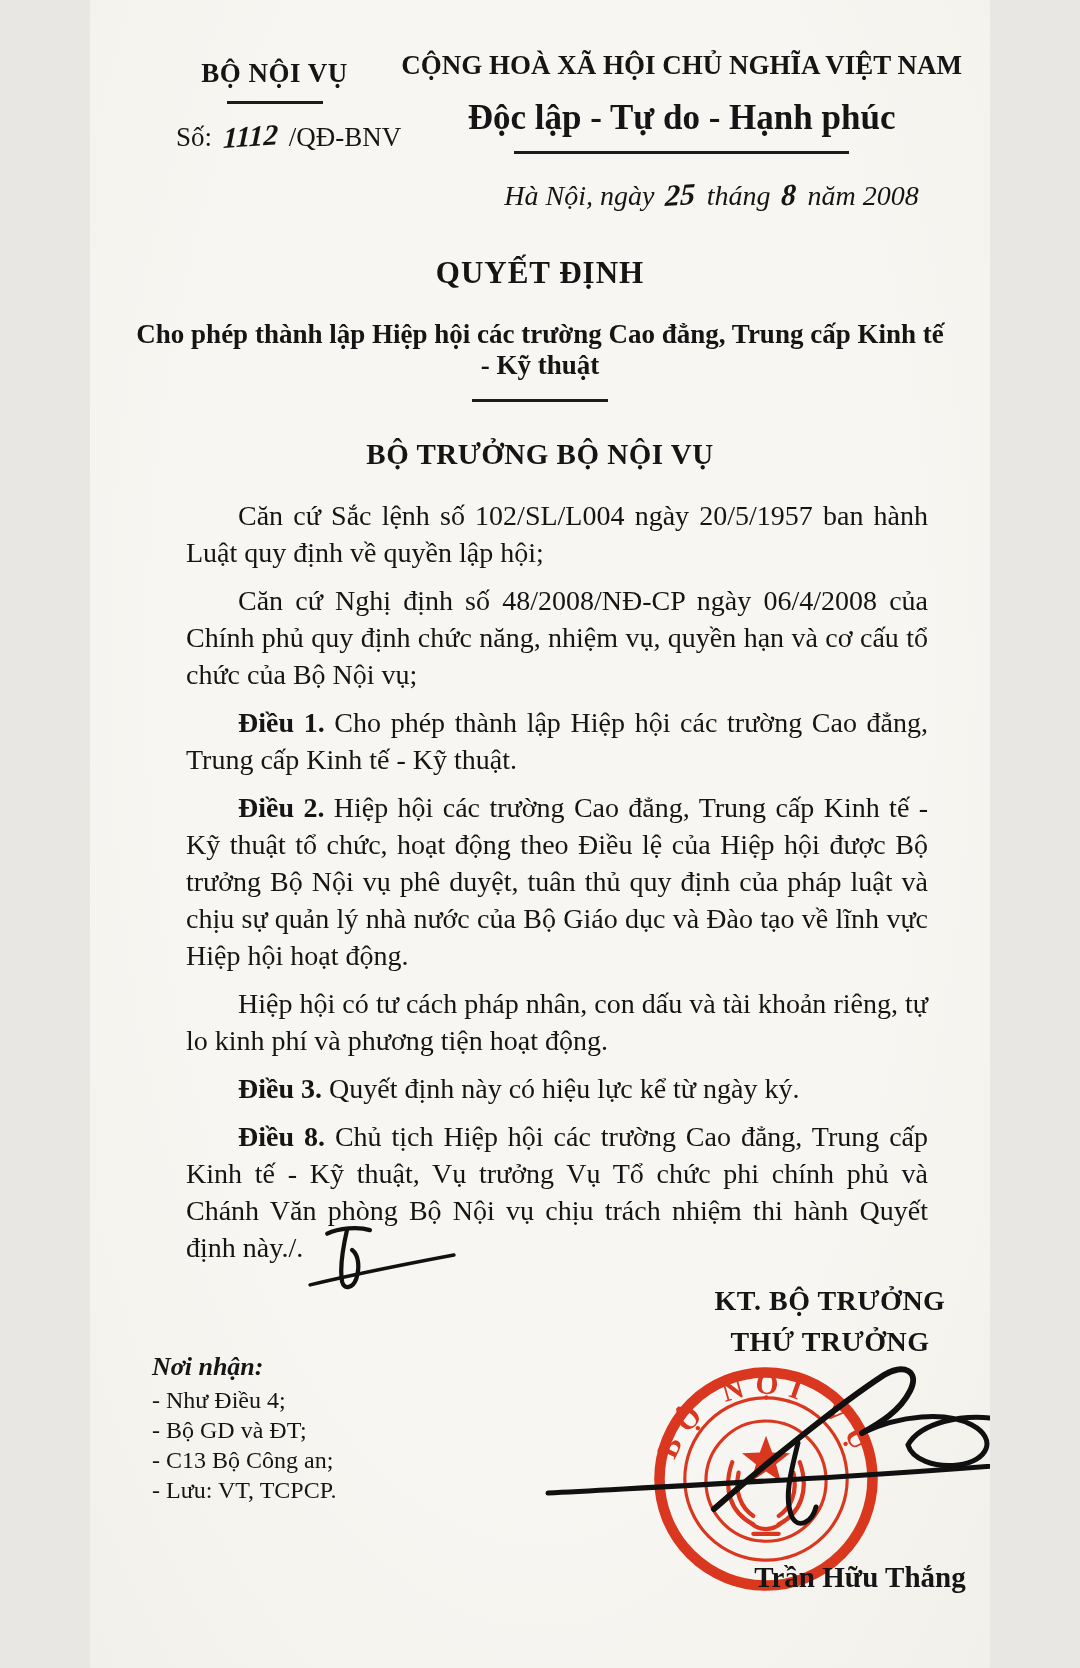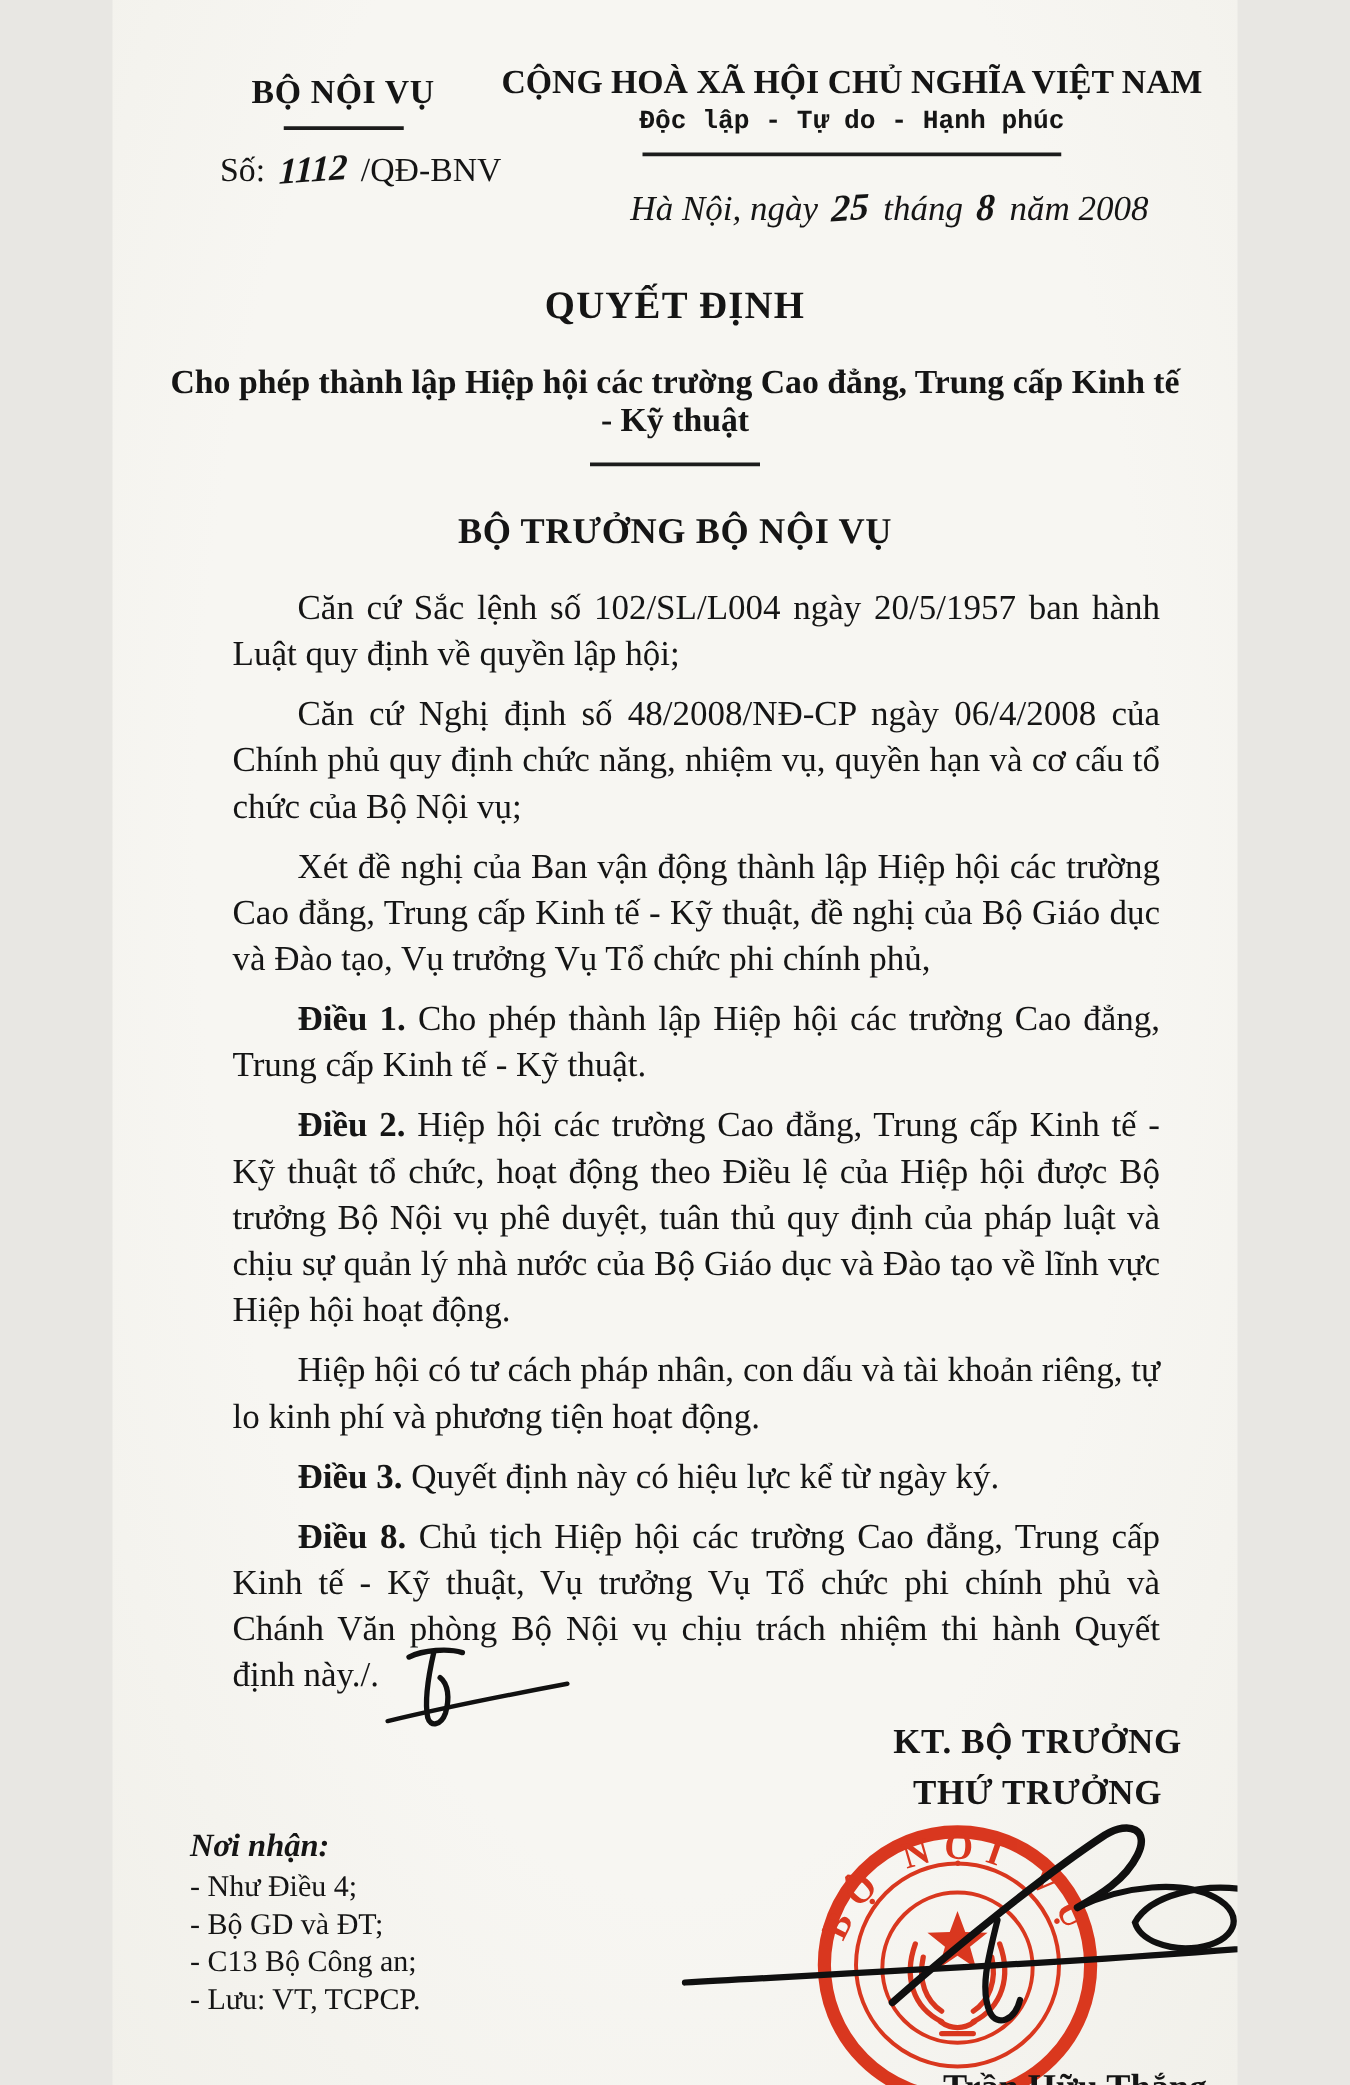--- a/index.html
+++ b/index.html
@@ -15,41 +15,41 @@
   }
   
   .header { display: flex; padding: 50px 58px 0 58px; }
   .header-left { width: 330px; text-align: center; padding-top: 8px; }
   .agency { font-weight: bold; font-size: 27px; letter-spacing: .5px; }
   .rule-agency { width: 96px; border-top: 3px solid #1c1c1c; margin: 12px auto 16px auto; }
   .doc-number { font-size: 27px; text-align: left; padding-left: 28px; white-space: nowrap; }
   .hand { font-style: italic; font-weight: bold; display: inline-block; transform: rotate(-4deg) skewX(-6deg); font-size: 1.08em; padding: 0 4px; }
   .header-right { flex: 1; text-align: center; }
   .republic { font-weight: bold; font-size: 27px; white-space: nowrap; }
-  .motto { font-weight: bold; font-size: 21px; margin-top: 5px; font-family: Liberation Mono, monospace; }
+  .motto { font-weight: bold; font-size: 35px; margin-top: 17px; }
   .rule-motto { width: 335px; border-top: 3px solid #1c1c1c; margin: 13px auto 0 auto; }
   .dateline { font-size: 28px; font-style: italic; margin-top: 24px; padding-left: 60px; white-space: nowrap; }
   
   .title-block { text-align: center; margin-top: 42px; }
   .title-main { font-size: 31px; font-weight: bold; letter-spacing: 1px; }
   .title-sub { font-size: 27px; font-weight: bold; margin-top: 28px; padding: 0 40px; }
   .rule-title { width: 136px; border-top: 3px solid #1c1c1c; margin: 18px auto 0 auto; }
   .authority { text-align: center; font-size: 29px; font-weight: bold; margin-top: 36px; letter-spacing: .5px; }
   
   .body { padding: 26px 62px 0 96px; }
   .body-p { font-size: 28px; line-height: 37px; text-align: justify; text-indent: 52px; margin: 0 0 11px 0; }
   .art-label { font-weight: bold; }
   .decision-heading { text-align: center; font-size: 29px; font-weight: bold; margin: 6px 0 14px 0; letter-spacing: .5px; }
   .initial-svg { display: inline-block; width: 150px; height: 74px; vertical-align: middle; margin: -26px 0 -34px 4px; }
   
   .closing { position: relative; height: 360px; margin-top: 4px; }
   .kt-block { position: absolute; left: 530px; top: 8px; width: 420px; text-align: center; }
   .kt-line { font-size: 28px; font-weight: bold; letter-spacing: .5px; }
   .role-line { font-size: 28px; font-weight: bold; margin-top: 9px; letter-spacing: .5px; }
-  .recipients { position: absolute; left: 62px; top: 92px; font-size: 24px; line-height: 30px; }
+  .recipients { position: absolute; left: 62px; top: 75px; font-size: 24px; line-height: 30px; }
   .recipients-label { font-weight: bold; font-style: italic; font-size: 26px; margin-bottom: 3px; }
   .seal-svg { position: absolute; left: 560px; top: 86px; width: 232px; height: 232px; opacity: .94; }
   .sig-svg { position: absolute; left: 452px; top: 80px; width: 540px; height: 170px; }
   .signer-name { position: absolute; left: 560px; top: 284px; width: 420px; text-align: center; font-size: 29px; font-weight: bold; }
 </style>
 </head>
 <body>
 
 <div class="page">
 
@@ -80,21 +80,20 @@
   <div class="title-block">
     <div class="title-main">QUYẾT ĐỊNH</div>
     <div class="title-sub">Cho phép thành lập Hiệp hội các trường Cao đẳng, Trung cấp Kinh tế - Kỹ thuật</div>
     <div class="rule-title"></div>
     <div class="authority">BỘ TRƯỞNG BỘ NỘI VỤ</div>
   </div>
 
   <div class="body">
     <p class="body-p">Căn cứ Sắc lệnh số 102/SL/L004 ngày 20/5/1957 ban hành Luật quy định về quyền lập hội;</p>
     <p class="body-p">Căn cứ Nghị định số 48/2008/NĐ-CP ngày 06/4/2008 của Chính phủ quy định chức năng, nhiệm vụ, quyền hạn và cơ cấu tổ chức của Bộ Nội vụ;</p>
-    <p class="body-p">Xét đề nghị của Ban vận động thành lập Hiệp hội các trường Cao đẳng, Trung cấp Kinh tế - Kỹ thuật, đề nghị của Bộ Giáo dục và Đào tạo, Vụ trưởng Vụ Tổ chức phi chính phủ,</p>
 
 
     <p class="body-p"><b class="art-label">Điều 1.</b> <span>Cho phép thành lập Hiệp hội các trường Cao đẳng, Trung cấp Kinh tế - Kỹ thuật.</span></p>
     <p class="body-p"><b class="art-label">Điều 2.</b> <span>Hiệp hội các trường Cao đẳng, Trung cấp Kinh tế - Kỹ thuật tổ chức, hoạt động theo Điều lệ của Hiệp hội được Bộ trưởng Bộ Nội vụ phê duyệt, tuân thủ quy định của pháp luật và chịu sự quản lý nhà nước của Bộ Giáo dục và Đào tạo về lĩnh vực Hiệp hội hoạt động.</span></p>
     <p class="body-p">Hiệp hội có tư cách pháp nhân, con dấu và tài khoản riêng, tự lo kinh phí và phương tiện hoạt động.</p>
     <p class="body-p"><b class="art-label">Điều 3.</b> <span>Quyết định này có hiệu lực kể từ ngày ký.</span></p>
     <p class="body-p"><b class="art-label">Điều 8.</b> <span>Chủ tịch Hiệp hội các trường Cao đẳng, Trung cấp Kinh tế - Kỹ thuật, Vụ trưởng Vụ Tổ chức phi chính phủ và Chánh Văn phòng Bộ Nội vụ chịu trách nhiệm thi hành Quyết định này./.</span><svg class="initial-svg" viewBox="0 0 210 104">
           <g fill="none" stroke="#111" stroke-linecap="round">
             <path d="M 28 22 C 44 14 72 12 88 17" stroke-width="6"></path>
             <path d="M 56 16 C 50 42 45 70 49 90 C 52 101 64 99 69 85 C 74 68 72 52 63 45" stroke-width="6"></path>

